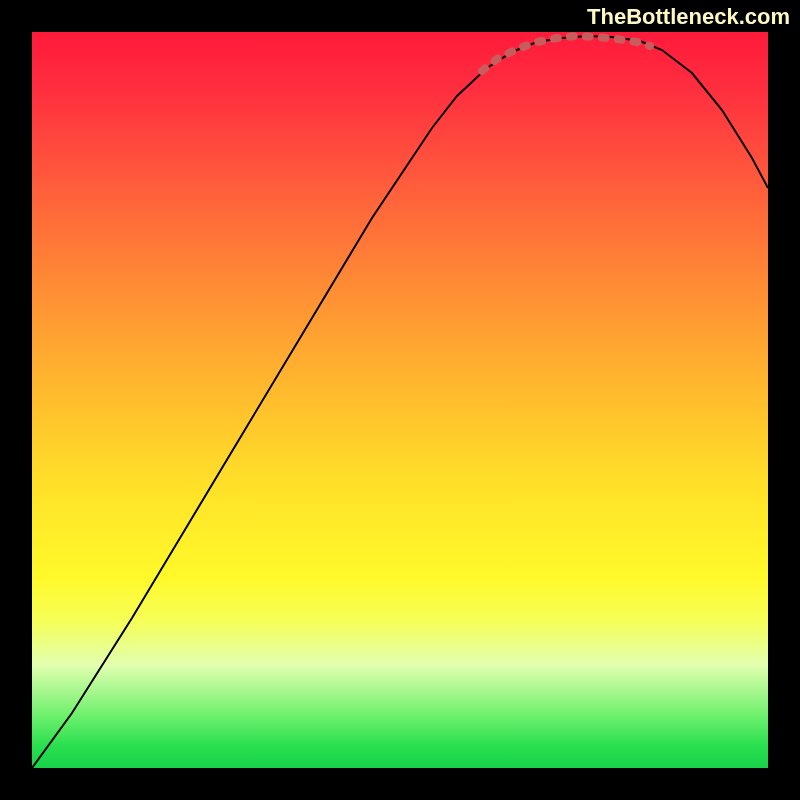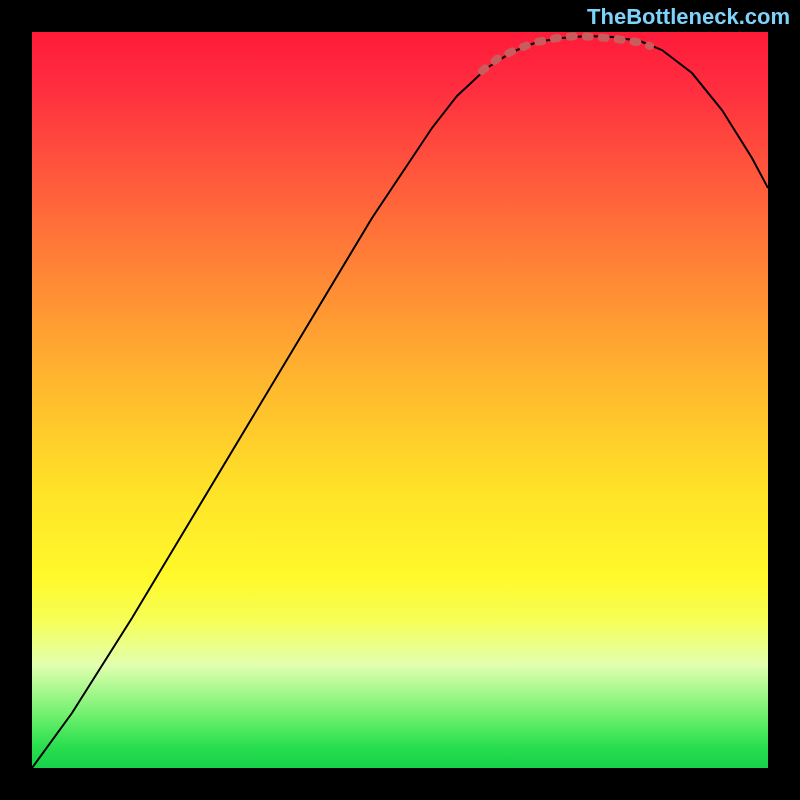--- a/index.html
+++ b/index.html
@@ -10,21 +10,21 @@
     height: 800px;
     background: #000;
   }
   .watermark {
     position: absolute;
     top: 4px;
     right: 10px;
     font-family: Arial, sans-serif;
     font-size: 22px;
     font-weight: bold;
-    color: #7dd3fc;
+    color: #fef9c3;
     z-index: 10;
   }
   .plot-area {
     position: absolute;
     left: 32px;
     top: 32px;
     width: 736px;
     height: 736px;
     overflow: hidden;
   }

